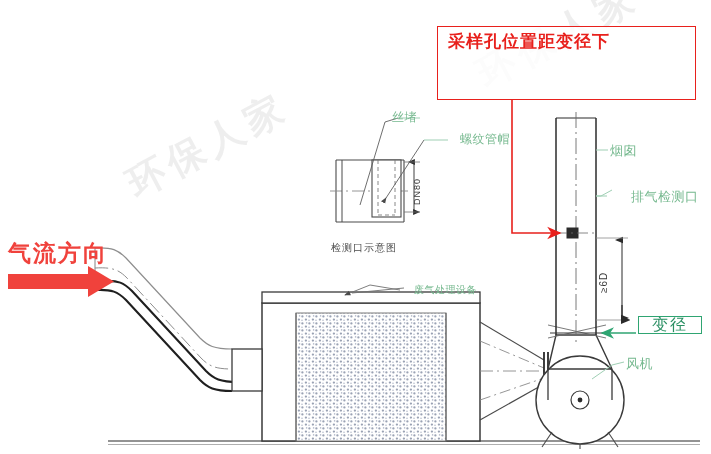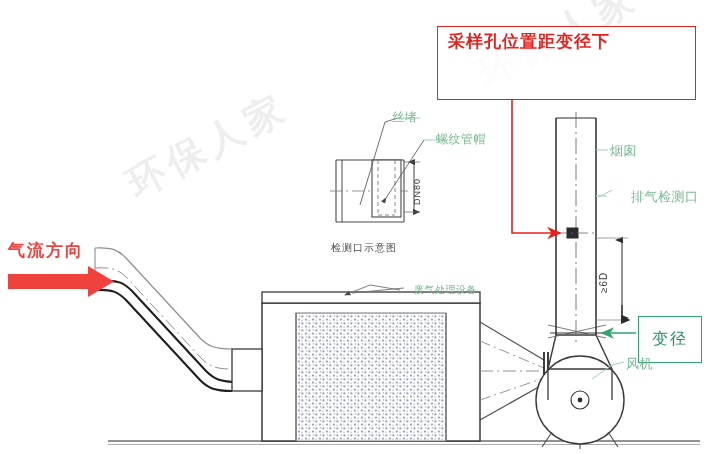--- a/index.html
+++ b/index.html
@@ -34,21 +34,21 @@
     background:rgba(255,255,255,0.85);
     color:#2a8f63;
     font-size:16px;
     letter-spacing:2px;
     text-align:center;
     box-sizing:border-box;
     display:flex;align-items:center;justify-content:center;
   }
   .g-lbl{color:#76b98f;font-size:13px;letter-spacing:.5px;}
   .g-lbl.sm{font-size:12px;}
-  .flow-label{color:#f0423c;font-size:17px;font-weight:bold;letter-spacing:2px;}
+  .flow-label{color:#f0423c;font-size:23px;font-weight:bold;letter-spacing:2px;}
   .caption{color:#4c4c4c;font-size:10px;letter-spacing:1px;}
   .dim-v{
     color:#3a3a3a;font-size:9px;letter-spacing:1px;
     transform:rotate(-90deg);transform-origin:left top;
     position:absolute;
   }
   .wm{
     position:absolute;color:rgba(150,150,150,0.16);
     font-size:38px;letter-spacing:6px;font-weight:bold;
     transform:rotate(-28deg);pointer-events:none;user-select:none;
@@ -231,35 +231,35 @@
       <path d="M386,198 L424,140" stroke="#5e5e5e" stroke-width="0.9" marker-start="url(#leadDot)"></path>
       <line x1="424" y1="140" x2="448" y2="140" stroke="#9fcfb4" stroke-width="1"></line>
     </g>
 
   </svg>
 
   <div class="red-box" style="left:437px;top:26px;width:259px;height:74px;">
     <div>采样孔位置距变径下</div>
   </div>
 
-  <div class="green-box" style="left:638px;top:316px;width:64px;height:47px;">变径</div>
+  <div class="green-box" style="left:638px;top:316px;width:64px;height:18px;">变径</div>
 
   <div class="lbl flow-label" style="left:8px;top:242px;">气流方向</div>
 
   <div class="lbl g-lbl" style="left:610px;top:144px;">烟囱</div>
 
   <div class="lbl g-lbl" style="left:631px;top:190px;">排气检测口</div>
 
   <div class="lbl g-lbl" style="left:414px;top:285px;font-size:10px;">废气处理设备</div>
 
   <div class="lbl g-lbl" style="left:626px;top:357px;">风机</div>
 
   <div class="lbl g-lbl sm" style="left:392px;top:111px;">丝堵</div>
 
-  <div class="lbl g-lbl sm" style="left:436px;top:133px;text-align:right;">螺纹管帽</div>
+  <div class="lbl g-lbl sm" style="left:460px;top:133px;text-align:right;">螺纹管帽</div>
 
   <div class="lbl caption" style="left:331px;top:243px;">检测口示意图</div>
 
   <div class="dim-v" style="left:412px;top:205px;">DN80</div>
 
   <div class="dim-v" style="left:598px;top:293px;font-size:10px;">≥6D</div>
 
 </div>
 
 </body></html>

